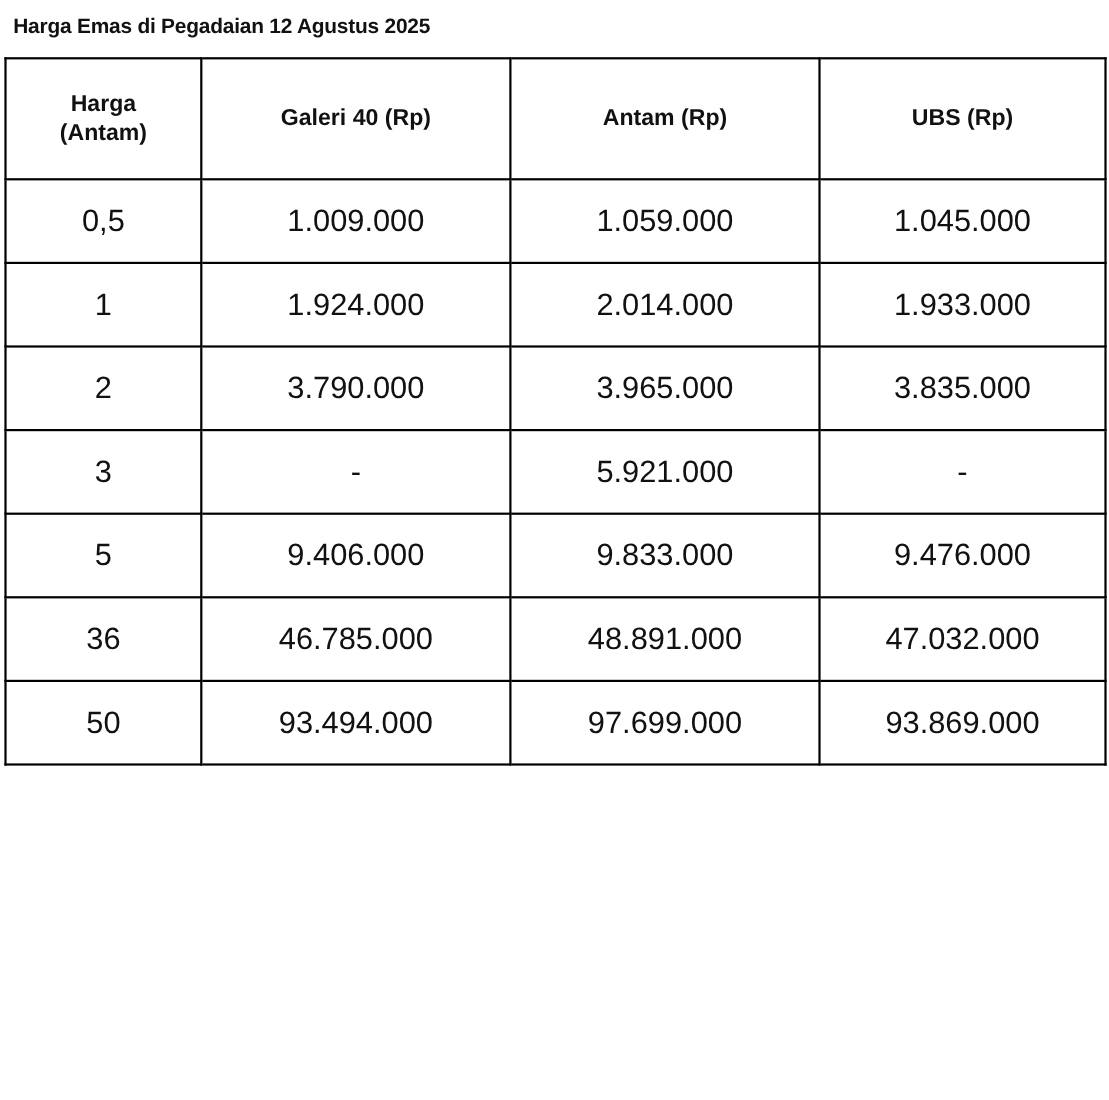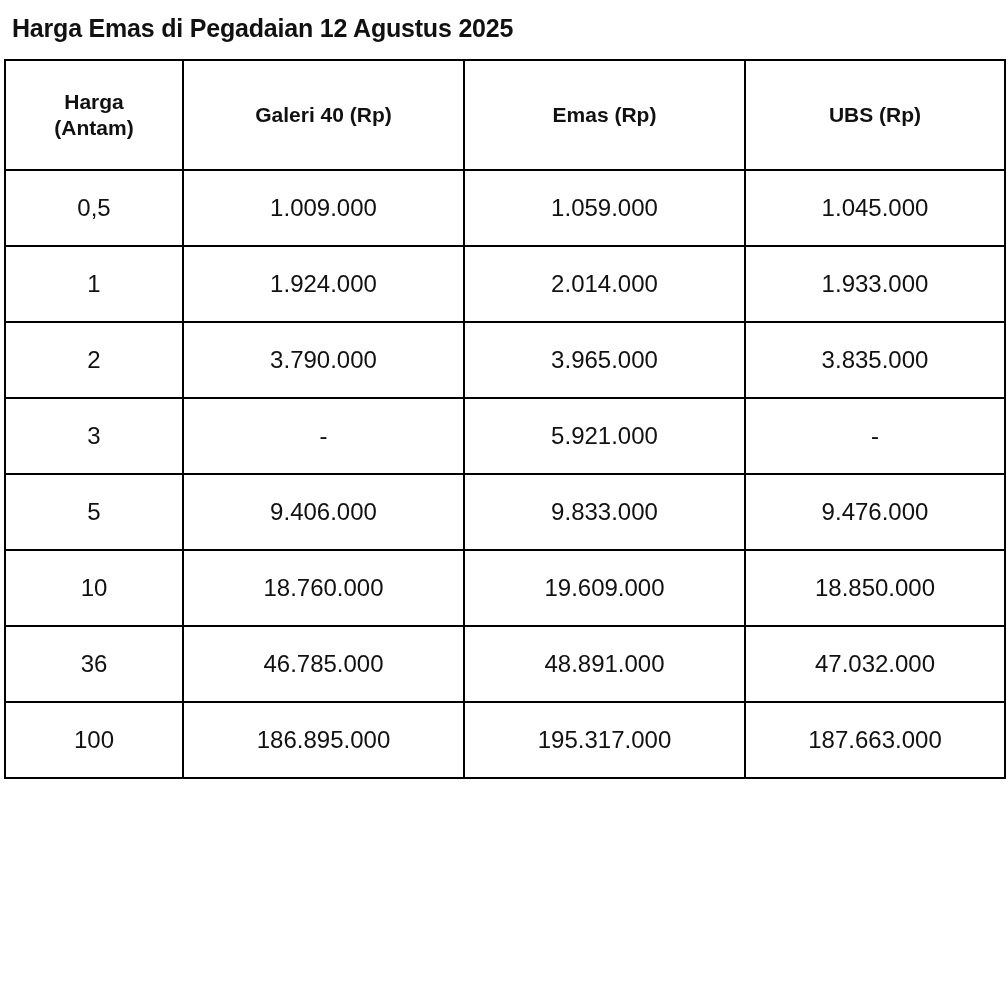--- a/index.html
+++ b/index.html
@@ -15,41 +15,41 @@
     overflow: hidden;
   }
   .page {
     position: relative;
     width: 1008px;
     height: 1000px;
     box-sizing: border-box;
     padding: 0;
   }
   .title {
-    font-size: 25px;
+    font-size: 19px;
     font-weight: bold;
     color: #111111;
     padding: 14px 16px 0 12px;
     letter-spacing: -0.2px;
   }
   .table-wrap {
     margin-top: 16px;
     padding: 0 4px 0 4px;
   }
   table.price-table {
     border-collapse: collapse;
     width: 1000px;
     table-layout: fixed;
   }
   table.price-table th,
   table.price-table td {
     border: 2px solid #000000;
     text-align: center;
     vertical-align: middle;
-    font-size: 24px;
+    font-size: 28px;
     color: #111111;
   }
   table.price-table th {
     font-weight: bold;
     font-size: 21px;
     height: 96px;
     padding: 6px 8px;
     line-height: 1.25;
   }
   table.price-table td {
@@ -80,21 +80,21 @@
           <col class="c2">
           <col class="c3">
       </colgroup>
       <thead>
         <tr>
           <th>
             <span class="hdr-stack">Harga</span>
             <span class="hdr-stack">(Antam)</span>
           </th>
           <th>Galeri 40 (Rp)</th>
-          <th>Emas (Rp)</th>
+          <th>Antam (Rp)</th>
           <th>UBS (Rp)</th>
         </tr>
       </thead>
       <tbody>
         <tr>
           <td>0,5</td>
           <td>1.009.000</td>
           <td>1.059.000</td>
           <td>1.045.000</td>
         </tr>
@@ -116,35 +116,29 @@
           <td>5.921.000</td>
           <td>-</td>
         </tr>
         <tr>
           <td>5</td>
           <td>9.406.000</td>
           <td>9.833.000</td>
           <td>9.476.000</td>
         </tr>
         <tr>
-          <td>10</td>
-          <td>18.760.000</td>
-          <td>19.609.000</td>
-          <td>18.850.000</td>
-        </tr>
-        <tr>
           <td>36</td>
           <td>46.785.000</td>
           <td>48.891.000</td>
           <td>47.032.000</td>
         </tr>
         <tr>
-          <td>100</td>
-          <td>186.895.000</td>
-          <td>195.317.000</td>
-          <td>187.663.000</td>
+          <td>50</td>
+          <td>93.494.000</td>
+          <td>97.699.000</td>
+          <td>93.869.000</td>
         </tr>
 
       </tbody>
     </table>
   </div>
 
 </div>
 
 </body></html>

